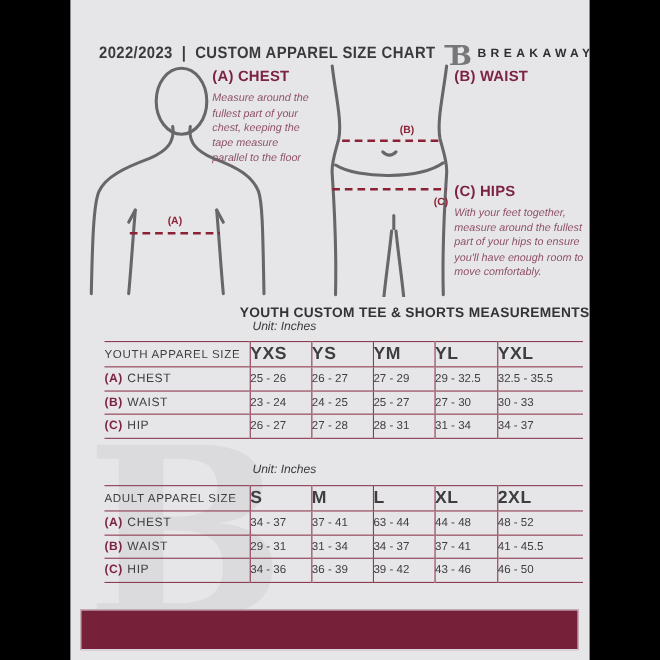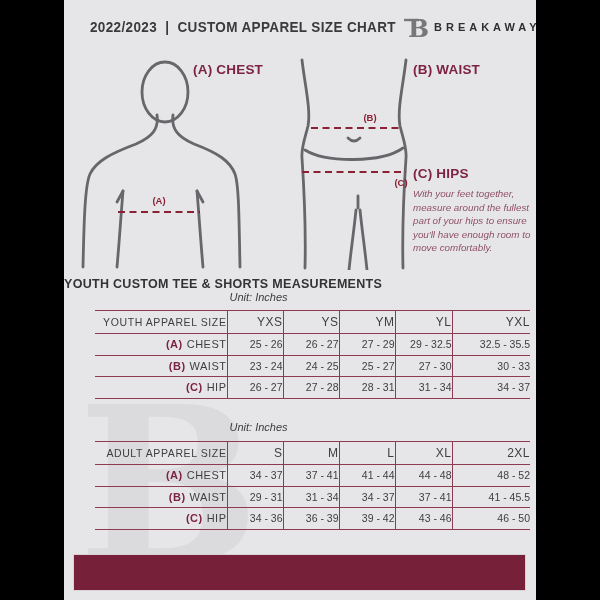--- a/index.html
+++ b/index.html
@@ -5,21 +5,21 @@
   html,body{margin:0;padding:0;}
   body{
     width:600px;height:600px;background:#000;position:relative;
     font-family:"Liberation Sans", sans-serif;overflow:hidden;
   }
   .doc{
     position:absolute;left:64px;top:0;width:472px;height:600px;
     background:#e6e6e8;overflow:hidden;
   }
   
-  .masthead{position:absolute;left:26px;top:14px;width:430px;height:30px;}
+  .masthead{position:absolute;left:26px;top:36px;width:430px;height:30px;}
   .masthead-left{
     position:absolute;left:0;top:4px;display:flex;gap:9px;align-items:center;
     font-weight:bold;font-size:15px;color:#3a3a3c;letter-spacing:.4px;
     transform:scaleX(.9);transform-origin:left center;white-space:nowrap;
   }
   .logo-wrap{position:absolute;left:312px;top:-2px;width:30px;height:32px;}
   .brand{
     position:absolute;left:344px;top:7px;font-weight:bold;font-size:11px;
     letter-spacing:4px;color:#2f2f31;white-space:nowrap;text-align:center;
   }
@@ -27,44 +27,44 @@
   .fig{position:absolute;}
   .guide-block{position:absolute;z-index:2;}
   .guide-heading{
     font-weight:bold;font-size:13.5px;color:#7d2342;letter-spacing:.2px;margin:0 0 6px 0;
   }
   .guide-body{
     font-style:italic;font-size:9.8px;line-height:1.38;color:#8e5065;margin:0;
   }
   
   .sec-title{
-    position:absolute;left:0;width:472px;text-align:left;
+    position:absolute;left:0;width:472px;text-align:right;
     font-weight:bold;font-size:12.5px;letter-spacing:.3px;color:#333335;
   }
   .sec-unit{
     position:absolute;left:0;width:389px;text-align:center;
     font-style:italic;font-size:11px;color:#3a3a3c;
   }
   
   table.size-table{
     position:absolute;left:31px;width:435px;border-collapse:collapse;table-layout:fixed;
     border-top:1.5px solid #8d3b51;z-index:1;background:transparent;
   }
   table.size-table tr{border-bottom:1.5px solid #8d3b51;}
   table.size-table th,table.size-table td{
-    padding:0;border-right:1.5px solid #8d3b51;text-align:right;
+    padding:0;border-right:1.5px solid #8d3b51;text-align:left;
     color:#3e3e42;vertical-align:middle;margin-left:17px;
   }
   table.size-table th:last-child,table.size-table td:last-child{border-right:none;}
   table.size-table tr.head{height:23px;}
   table.size-table tr.data{height:21.5px;}
   th.sizecat{
     text-align:left;padding-left:9px;font-weight:normal;font-size:10.5px;letter-spacing:.6px;
   }
-  th.sizecol{font-size:12px;font-weight:normal;letter-spacing:.5px;}
+  th.sizecol{font-size:16px;font-weight:bold;letter-spacing:.5px;}
   td.rowlabel{text-align:left;padding-left:9px;font-size:11px;letter-spacing:.5px;}
   td.rowlabel .prefix{font-weight:bold;color:#7d2342;margin-right:4px;}
   td.val{font-size:10.5px;}
   
   .watermark{
     position:absolute;left:14px;top:398px;z-index:0;
     font-family:"DejaVu Serif", serif;font-weight:bold;font-size:215px;line-height:.82;
     color:#dbdbdd;user-select:none;
   }
   .footer-bar{
@@ -106,20 +106,21 @@
       <path d="M 125,136 C 127,160 129,190 131,212"></path>
       <path d="M 51,136 l -6,11"></path>
       <path d="M 125,136 l 6,11"></path>
     </g>
     <path d="M 46,157 H 128" stroke="#8b2135" stroke-width="2.2" stroke-dasharray="7 4.5" fill="none"></path>
     <text class="marker" x="87" y="149" text-anchor="middle">(A)</text>
   </svg>
 
   <div class="guide-block" style="left:129px;top:62px;width:94px;">
     <p class="guide-heading">(A) CHEST</p>
+    <p class="guide-body">Measure around the fullest part of your chest, keeping the tape measure parallel to the floor</p>
   </div>
 
   <svg class="fig" style="left:224px;top:58px;" width="132" height="212" viewBox="0 0 132 212">
     <g fill="none" stroke="#67676b" stroke-width="2.8" stroke-linecap="round">
       <path d="M 14,2 C 17,28 23,52 20,68 C 17,80 13,90 14,100 C 16,130 18,170 17,210"></path>
       <path d="M 118,2 C 115,28 109,52 112,68 C 115,80 119,90 118,100 C 116,130 114,170 115,210"></path>
       <path d="M 60,80 q 6,6 12,0"></path>
       <path d="M 17,92 C 38,105 94,105 115,90"></path>
       <path d="M 70,138 L 70,150"></path>
       <path d="M 68,152 C 66,172 63,192 61,212"></path>
@@ -213,21 +214,21 @@
       <th class="sizecol">L</th>
       <th class="sizecol">XL</th>
       <th class="sizecol">2XL</th>
     </tr>
     <tr class="data">
       <td class="rowlabel">
         <span class="prefix">(A)</span><span>CHEST</span>
       </td>
       <td class="val">34 - 37</td>
       <td class="val">37 - 41</td>
-      <td class="val">41 - 44</td>
+      <td class="val">63 - 44</td>
       <td class="val">44 - 48</td>
       <td class="val">48 - 52</td>
     </tr>
     <tr class="data">
       <td class="rowlabel">
         <span class="prefix">(B)</span><span>WAIST</span>
       </td>
       <td class="val">29 - 31</td>
       <td class="val">31 - 34</td>
       <td class="val">34 - 37</td>

